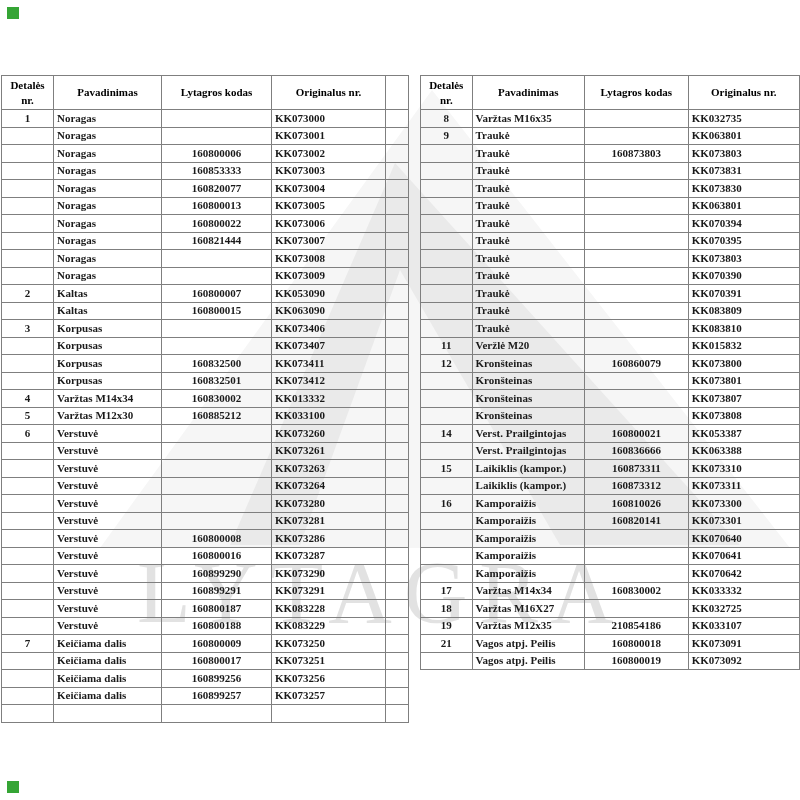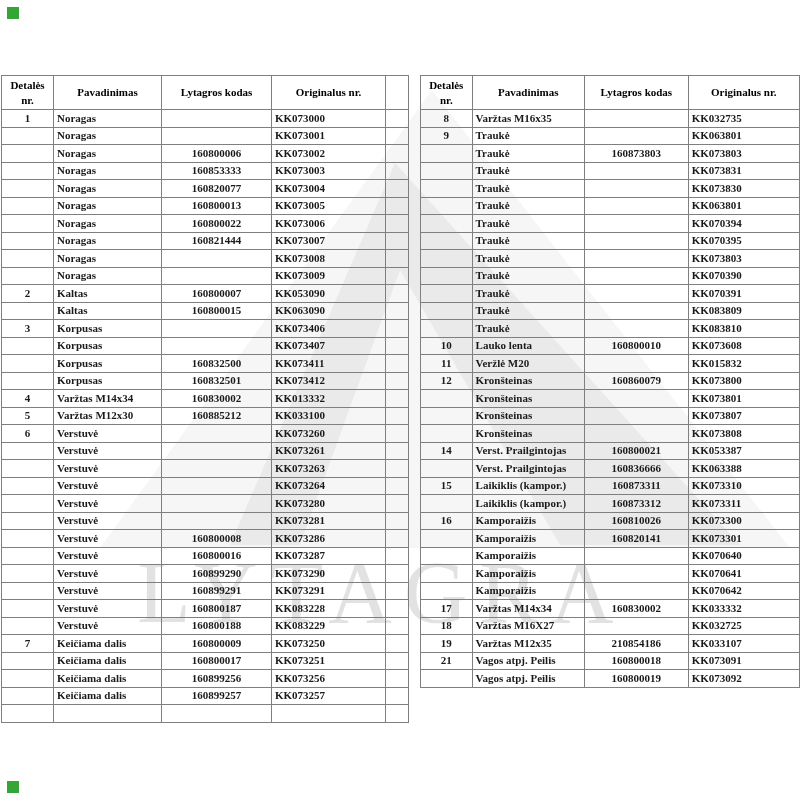--- a/index.html
+++ b/index.html
@@ -412,26 +412,20 @@
         <td class="c2"></td>
         <td class="c3">KK083809</td>
       </tr>
       <tr>
         <td class="c0"></td>
         <td class="c1">Traukė</td>
         <td class="c2"></td>
         <td class="c3">KK083810</td>
       </tr>
       <tr>
-        <td class="c0">10</td>
-        <td class="c1">Lauko lenta</td>
-        <td class="c2">160800010</td>
-        <td class="c3">KK073608</td>
-      </tr>
-      <tr>
         <td class="c0">11</td>
         <td class="c1">Veržlė M20</td>
         <td class="c2"></td>
         <td class="c3">KK015832</td>
       </tr>
       <tr>
         <td class="c0">12</td>
         <td class="c1">Kronšteinas</td>
         <td class="c2">160860079</td>
         <td class="c3">KK073800</td>

